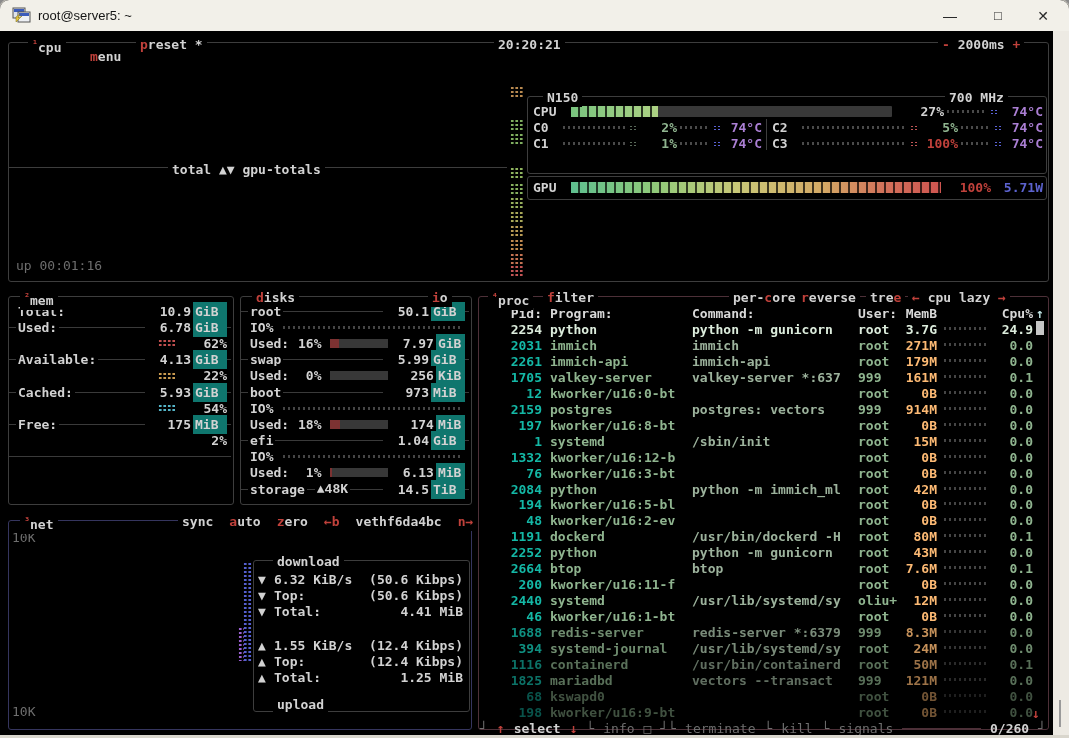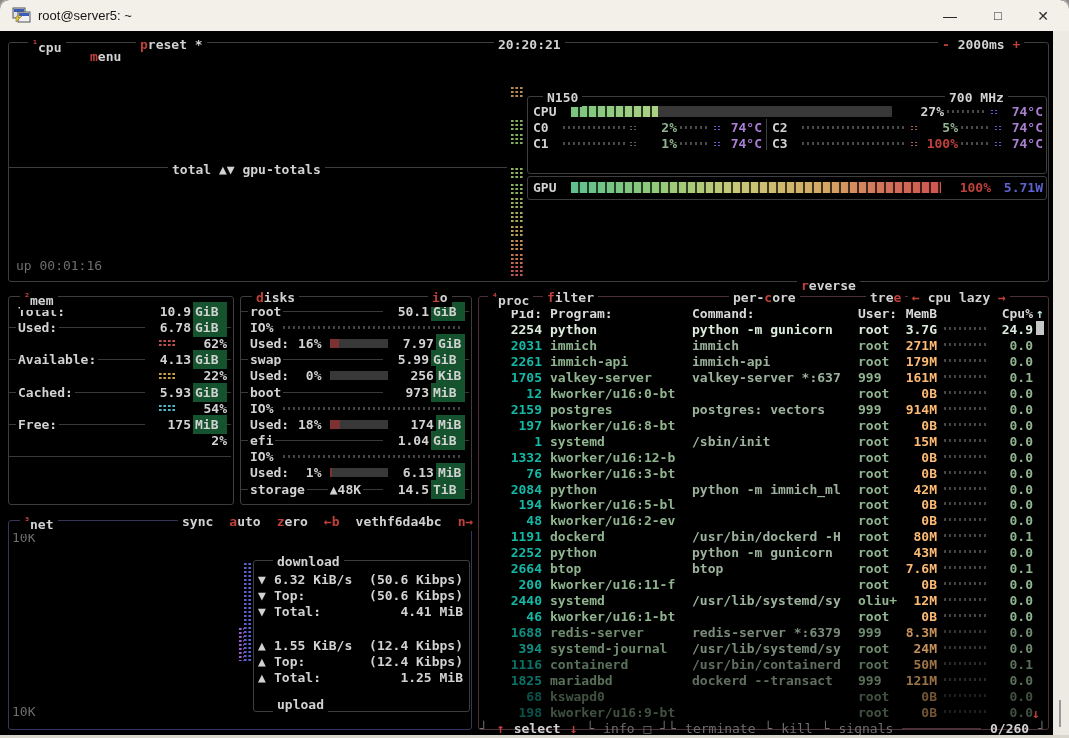--- a/index.html
+++ b/index.html
@@ -50,24 +50,24 @@
   .ctg2{width:30px;height:3px;background:repeating-linear-gradient(90deg,#4a4a4a 0 2px,transparent 2px 5px);margin:0 3px;}
   .ctmp{width:40px;text-align:right;color:var(--purple);}
   #load-row{position:absolute;left:772px;top:121px;width:271px;display:flex;}
   .lav{text-align:right;}
   
   .mrow,.drow{display:flex;align-items:center;height:16.2px;padding-right:4px;}
   .lined{background:linear-gradient(#3a3a3a,#3a3a3a) 0 50%/100% 1px no-repeat;}
   .ml,.dn{margin-left:7px;background:#000;padding:0 2px;white-space:nowrap;}
   .msp,.dsp{flex:1;}
   .mv,.dv{background:#000;padding:0 2px;min-width:44px;text-align:right;}
-  .mu,.du{background:#14532d;padding:0 2px;width:30px;}
+  .mu,.du{background:#0f766e;padding:0 2px;width:30px;}
   .mpct{width:46px;text-align:right;}
   .mdots{width:17px;height:8px;margin-right:6px;}
-  .dx{background:#000;padding:0 2px;margin-left:21px;}
+  .dx{background:#000;padding:0 2px;margin-left:8px;font-family:Liberation Mono, monospace;}
   .dpct{width:34px;text-align:right;margin-left:2px;}
   .dbar{width:70px;height:9px;background:var(--barbg);margin-left:8px;position:relative;}
   .dfillbar{position:absolute;left:0;top:0;bottom:0;background:var(--dfill);}
   .iod{flex:1;height:3px;margin:0 4px 0 8px;background:repeating-linear-gradient(90deg,#464646 0 2px,transparent 2px 5px);}
   
   .nrow{display:flex;align-items:center;height:16.2px;}
   .narr{width:16px;}
   .nsp{flex:1;}
   .nbtn{white-space:nowrap;}
   
@@ -403,21 +403,21 @@
           <span>Total:</span>
           <span class="nsp"></span>
           <span>1.25 MiB</span>
         </div>
       </div>
 
     <div class="box" style="left:478px;top:265px;width:569px;height:432px;border-color:var(--bproc);"></div>
     <span class="btitle" style="left:488px;top:257px;"><span class="hot sup">⁴</span><span class="wt">proc</span></span>
     <span class="btitle" style="left:543px;top:257px;"><span class="hot">f</span><span class="wt">ilter</span></span>
     <span class="btitle" style="left:720px;top:257px;margin-left:9px;"><span class="wt">per-</span><span class="hot">c</span><span class="wt">ore</span></span>
-    <span class="btitle" style="left:797px;top:245px;"><span class="hot">r</span><span class="wt">everse</span></span>
+    <span class="btitle" style="left:797px;top:257px;"><span class="hot">r</span><span class="wt">everse</span></span>
     <span class="btitle" style="left:866px;top:257px;"><span class="wt">tre</span><span class="hot">e</span></span>
     <span class="btitle" style="left:908px;top:257px;"><span class="hot">←</span>&nbsp;<span class="wt">cpu lazy</span>&nbsp;<span class="hot">→</span></span>
 
     <div class="phdr">
       <span style="left:10px;width:54px;text-align:right;">Pid:</span>
       <span style="left:72px;">Program:</span>
       <span style="left:214px;">Command:</span>
       <span style="left:380px;">User:</span>
       <span style="left:407px;width:52px;text-align:right;">MemB</span>
       <span style="left:507px;width:48px;text-align:right;">Cpu%</span>
@@ -619,21 +619,21 @@
           <span class="c-prog">containerd</span>
           <span class="c-cmd">/usr/bin/containerd</span>
           <span class="c-user">root</span>
           <span class="c-mem">50M</span>
           <span class="c-dots"></span>
           <span class="c-cpu">0.1</span>
         </div>
         <div class="prow d2" style="top: 639.9px;">
           <span class="c-pid">1825</span>
           <span class="c-prog">mariadbd</span>
-          <span class="c-cmd">dockerd --transact</span>
+          <span class="c-cmd">vectors --transact</span>
           <span class="c-user">999</span>
           <span class="c-mem">121M</span>
           <span class="c-dots"></span>
           <span class="c-cpu">0.0</span>
         </div>
         <div class="prow d3" style="top: 655.85px;">
           <span class="c-pid">68</span>
           <span class="c-prog">kswapd0</span>
           <span class="c-cmd"></span>
           <span class="c-user">root</span>

